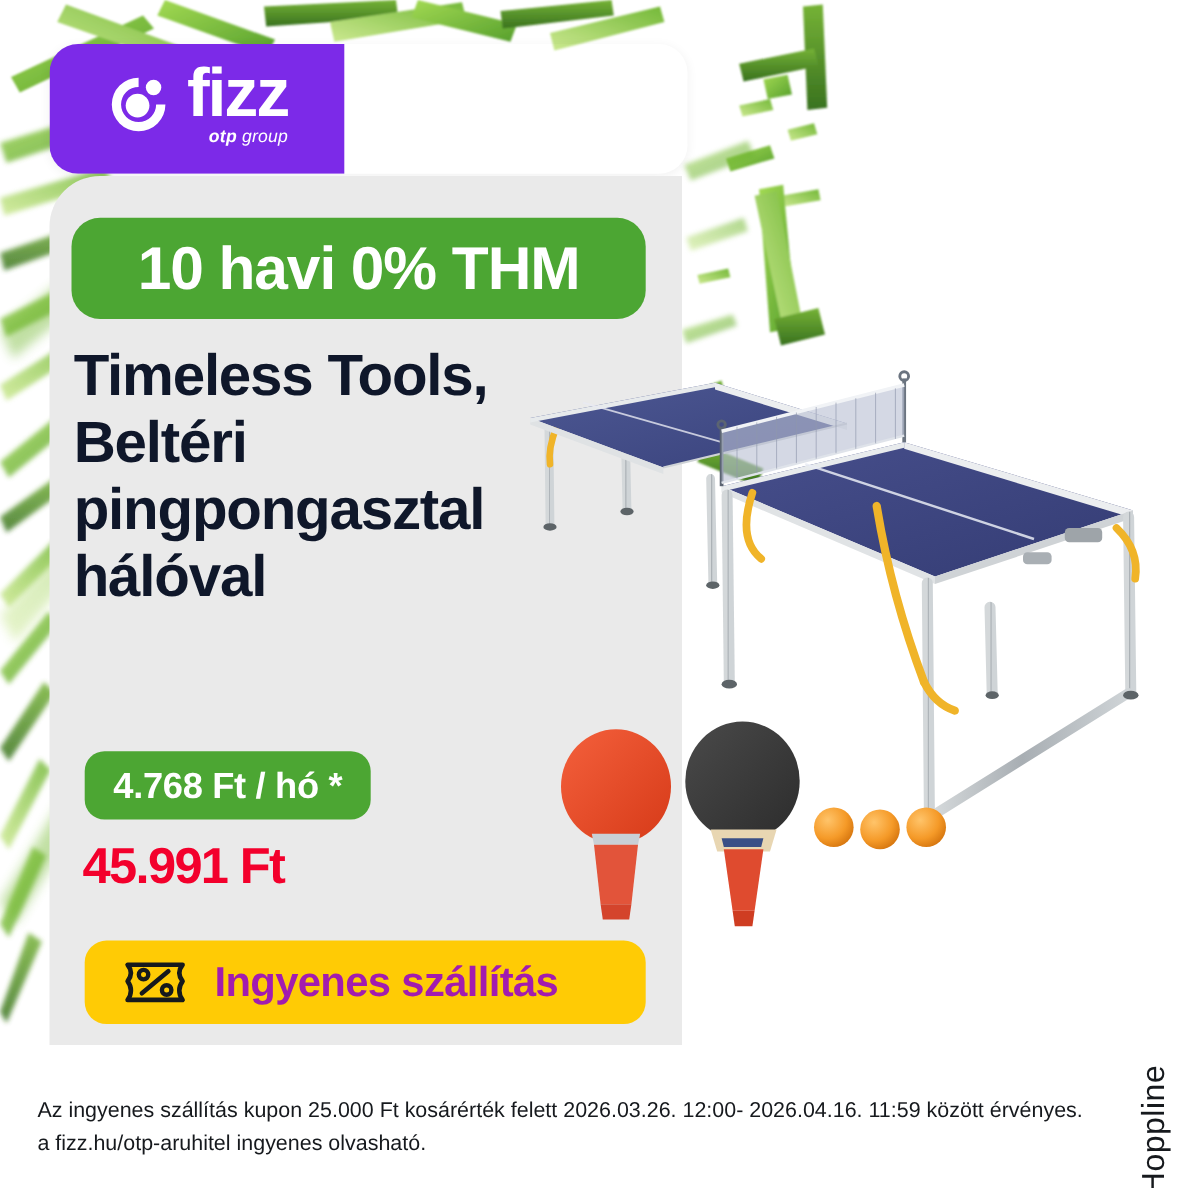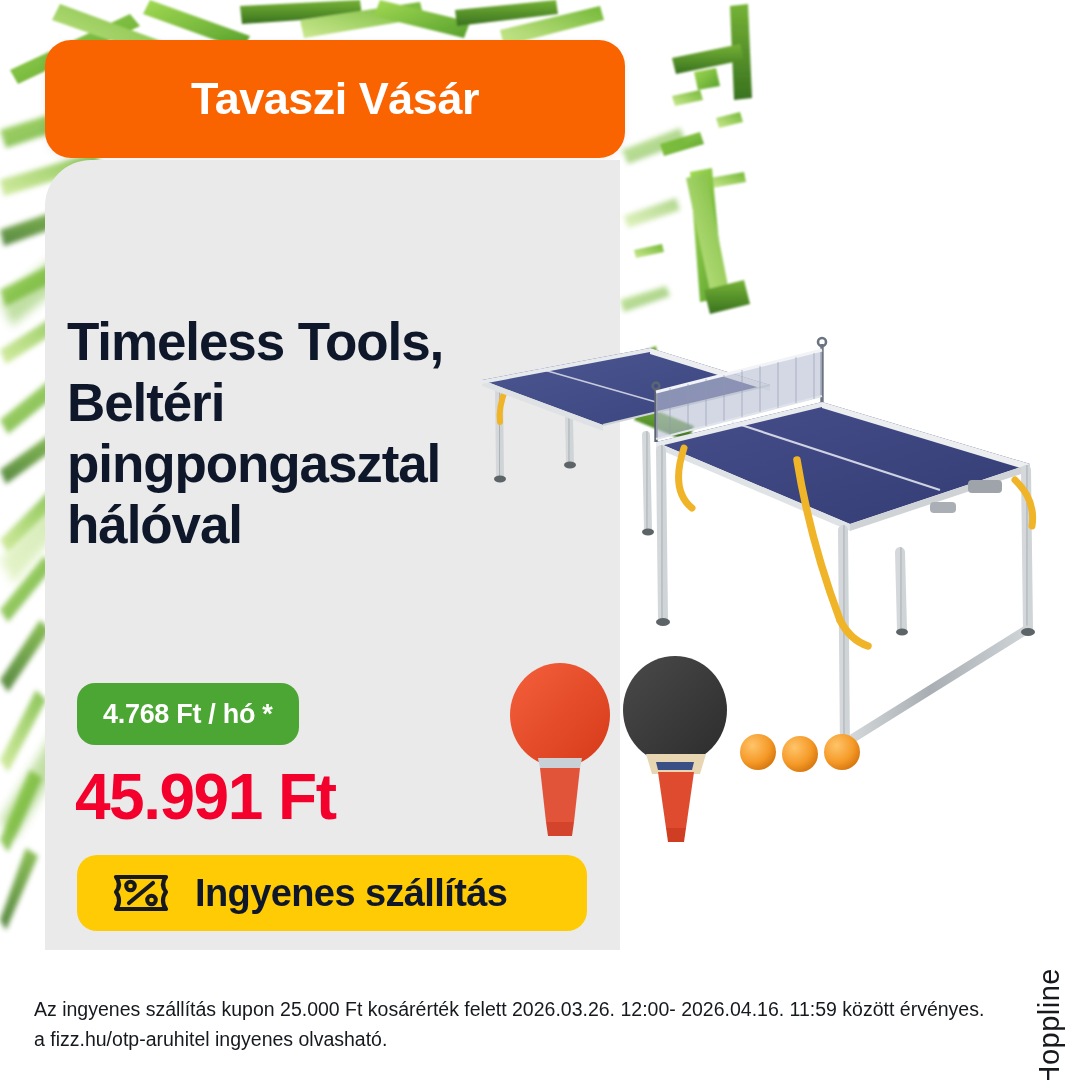--- a/index.html
+++ b/index.html
@@ -61,35 +61,35 @@
   .product-title{
     position:absolute;left:22px;top:152px;width:470px;
     font-size:53px;line-height:1.15;font-weight:700;color:#0f172a;
     letter-spacing:-1.1px;
   }
 
   .monthly-badge{
     position:absolute;left:32px;top:523px;height:62px;padding:0 26px;
     background:#4CA633;border-radius:18px;display:inline-flex;align-items:center;
   }
-  .monthly-badge span{color:#fff;font-size:27px;font-weight:700;letter-spacing:-.3px;}
+  .monthly-badge span{color:#fff;font-size:33px;font-weight:700;letter-spacing:-.3px;}
 
   .full-price{
     position:absolute;left:30px;top:600px;
-    font-size:64px;font-weight:700;color:#F3002C;letter-spacing:-1.5px;
+    font-size:46px;font-weight:700;color:#F3002C;letter-spacing:-1.5px;
   }
 
   .shipping-badge{
     position:absolute;left:32px;top:695px;width:510px;height:76px;
     background:#FFCB05;border-radius:20px;display:flex;align-items:center;
     padding-left:34px;box-sizing:border-box;gap:24px;
   }
   .coupon-icon{width:60px;height:42px;flex:0 0 auto;}
   .shipping-badge .label{
-    font-size:38px;font-weight:700;color:#0f172a;letter-spacing:-.6px;
+    font-size:38px;font-weight:700;color:#a21caf;letter-spacing:-.6px;
   }
 
   
   .product-photo{position:absolute;left:470px;top:330px;width:610px;height:530px;}
 
   
   .vendor-name{
     position:absolute;right:14px;bottom:112px;
     font-size:29px;color:#16191d;letter-spacing:.5px;
     transform:rotate(-90deg);transform-origin:100% 100%;
@@ -183,27 +183,45 @@
       </g>
       <g filter="url(#blurMed)" opacity=".55">
         <path d="M622 150 L680 128 L686 142 L628 164 Z" fill="url(#g1)"></path>
         <path d="M624 216 L676 198 L680 210 L628 228 Z" fill="url(#g2)"></path>
         <path d="M620 300 L666 286 L670 296 L624 312 Z" fill="url(#g1)"></path>
       </g>
     </svg>
   </div>
 
   <div class="header-pill">
-    <div class="campaign-block">
-      <span class="campaign-text">Tavaszi Vásár</span>
+    <div class="brand-block">
+      <div class="brand-inner">
+        <span class="logo-mark">
+          <svg viewBox="0 0 64 64" width="60" height="60">
+            <path d="M32 6 a26 26 0 1 0 26 26 h-9 a17 17 0 1 1 -17 -17 z" fill="#ffffff"></path>
+            <circle cx="31" cy="33" r="11.5" fill="#ffffff"></circle>
+            <circle cx="46.5" cy="15.5" r="7.5" fill="#ffffff"></circle>
+          </svg>
+        </span>
+        <span class="wordmark-wrap">
+          <span class="wordmark">fizz</span>
+          <span class="otp-group">
+            <b>otp</b>
+            <i>group</i>
+          </span>
+        </span>
+      </div>
     </div>
   </div>
 
   <div class="card">
 
+    <div class="promo-badge">
+      <span>10 havi 0% THM</span>
+    </div>
 
     <div class="product-title">Timeless Tools, Beltéri pingpongasztal hálóval</div>
 
     <div class="monthly-badge">
       <span>4.768 Ft / hó *</span>
     </div>
 
     <div class="full-price">45.991 Ft</div>
 
     <div class="shipping-badge">

